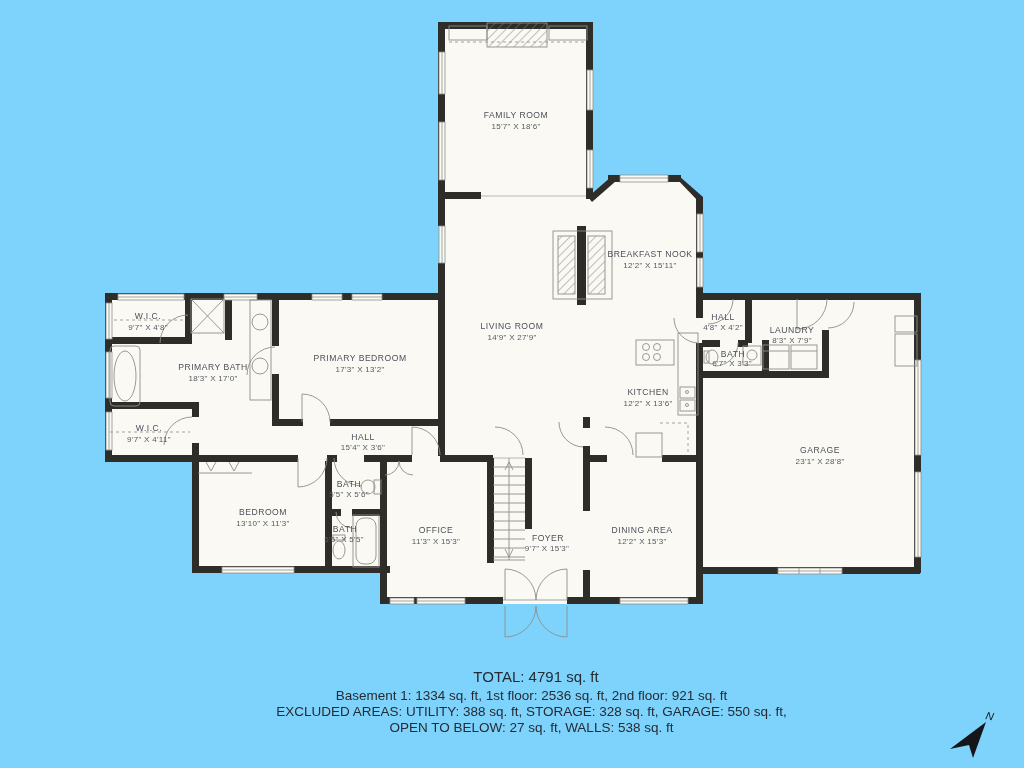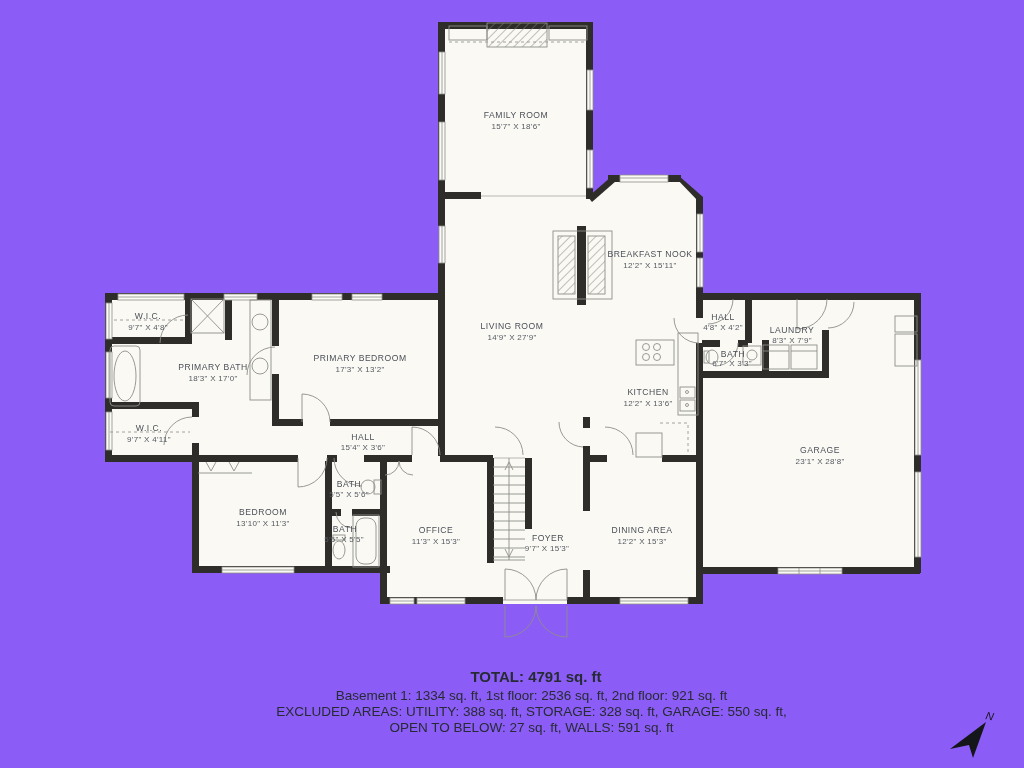--- a/index.html
+++ b/index.html
@@ -1,30 +1,30 @@
 <!DOCTYPE html>
 <html><head>
 <meta charset="utf-8">
 <style>
   html,body{margin:0;padding:0;background:#f2f1eb;width:1024px;height:768px;overflow:hidden;}
-  .stage{position:relative;width:1024px;height:768px;background:#8b5cf6;font-family:"Liberation Sans",sans-serif;}
+  .stage{position:relative;width:1024px;height:768px;background:#7dd3fc;font-family:"Liberation Sans",sans-serif;}
   svg{position:absolute;left:0;top:0;}
   .w{fill:#2e2d2a;}
   .floor{fill:#faf9f4;}
   .win{fill:#fbfaf5;stroke:#90908a;stroke-width:0.8;}
   .wline{stroke:#90908a;stroke-width:0.8;}
   .door{stroke:#8f8e88;stroke-width:0.9;fill:none;}
   .fx{stroke:#8f8e88;stroke-width:0.9;fill:none;}
   .fxd{stroke:#9a9992;stroke-width:0.9;fill:none;stroke-dasharray:3 3;}
   .open{stroke:#b9b7af;stroke-width:1;}
   .hatch{fill:url(#hp);stroke:#8f8e88;stroke-width:0.9;}
   .rn{font-size:8.6px;letter-spacing:0.5px;fill:#4b5058;text-anchor:middle;}
   .rd{font-size:8px;letter-spacing:0.3px;fill:#555a62;text-anchor:middle;}
   .summary{position:absolute;left:0;right:0;top:668px;text-align:center;color:#262b33;}
-  .summary .total{font-size:15px;font-weight:bold;margin:0 0 3px 4px;padding-left:44px;}
+  .summary .total{font-size:15px;font-weight:normal;margin:0 0 3px 4px;padding-left:44px;}
   .summary .line{font-size:13.5px;line-height:16px;margin:0;padding-left:39px;}
   .compassN{font-size:11px;font-style:italic;fill:#15161a;}
 </style>
 </head>
 <body>
 
 <div class="stage">
 <svg width="1024" height="768" viewBox="0 0 1024 768">
   <defs>
     <pattern id="hp" width="6" height="6" patternUnits="userSpaceOnUse" patternTransform="rotate(45)">
@@ -332,15 +332,15 @@
   <g>
     <polygon points="986,722 950,749 969,745 973,758" fill="#15161a"></polygon>
     <text class="compassN" x="985" y="719" transform="rotate(12 985 719)">N</text>
   </g>
 </svg>
 
 <div class="summary">
   <p class="total">TOTAL: 4791 sq. ft</p>
   <p class="line">Basement 1: 1334 sq. ft, 1st floor: 2536 sq. ft, 2nd floor: 921 sq. ft</p>
   <p class="line">EXCLUDED AREAS: UTILITY: 388 sq. ft, STORAGE: 328 sq. ft, GARAGE: 550 sq. ft,</p>
-  <p class="line">OPEN TO BELOW: 27 sq. ft, WALLS: 591 sq. ft</p>
+  <p class="line">OPEN TO BELOW: 27 sq. ft, WALLS: 538 sq. ft</p>
 </div>
 </div>
 
 </body></html>

